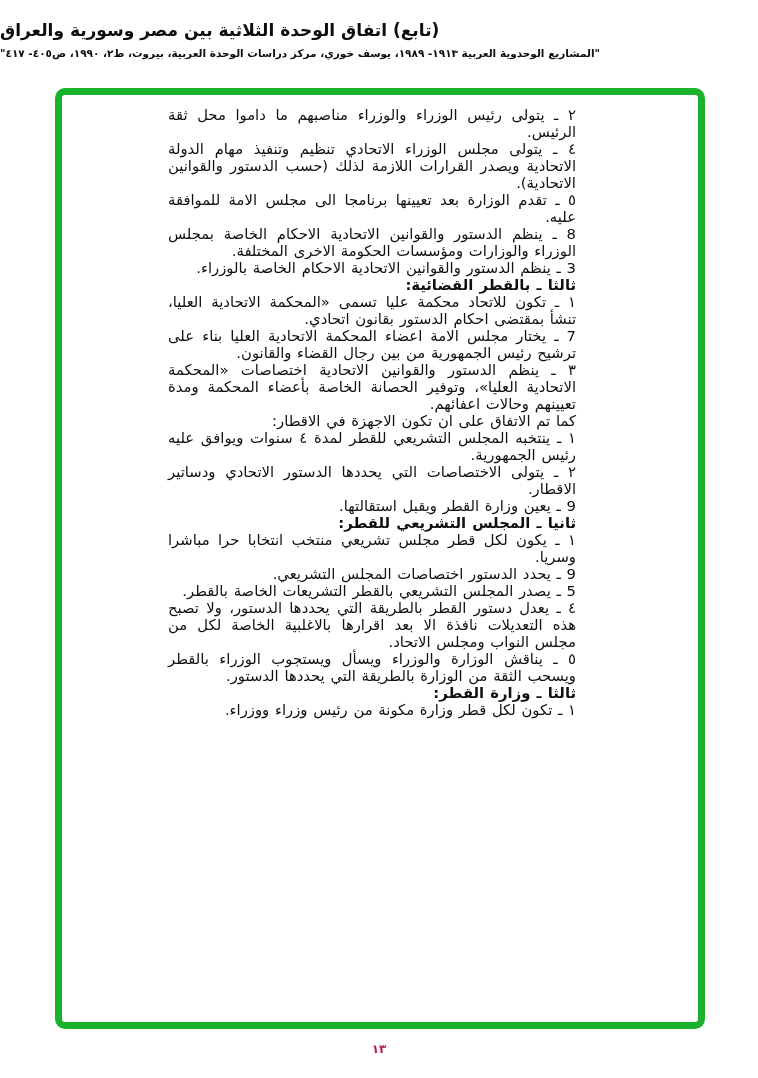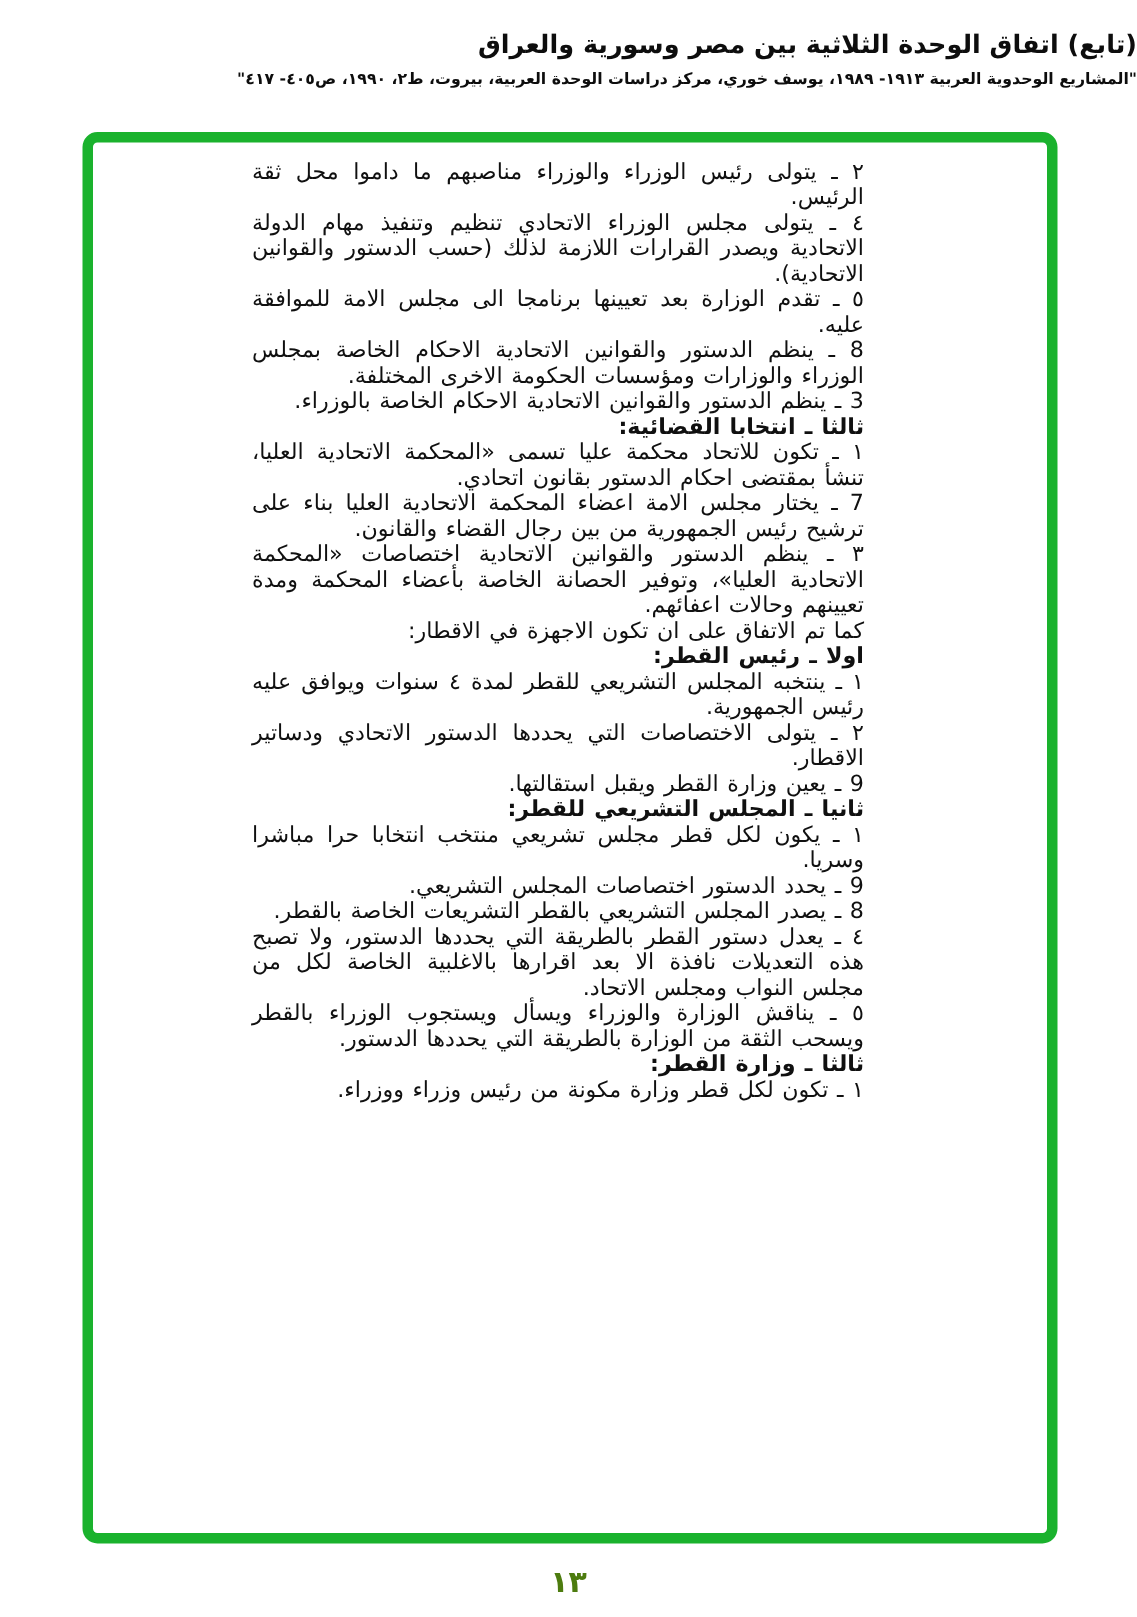--- a/index.html
+++ b/index.html
@@ -13,21 +13,21 @@
     width: 758px;
     height: 1078px;
     background: #ffffff;
     overflow: hidden;
   }
   .header {
     position: absolute;
     top: 20px;
     left: 0;
     right: 0;
-    text-align: right;
+    text-align: left;
     direction: rtl;
     color: #0d0d0d;
   }
   .header-title {
     font-size: 17px;
     font-weight: bold;
     letter-spacing: 0.2px;
   }
   .header-source {
     margin-top: 7px;
@@ -63,23 +63,23 @@
   }
   .para.heading {
     font-weight: bold;
   }
   .footer-page {
     position: absolute;
     top: 1042px;
     left: 0;
     right: 0;
     text-align: center;
-    font-size: 20px;
+    font-size: 12px;
     font-weight: bold;
-    color: #4d7c0f;
+    color: #be185d;
     direction: rtl;
   }
 </style>
 </head>
 <body>
 
 <div class="sheet">
 
   <div class="header">
     <div class="header-title">(تابع) اتفاق الوحدة الثلاثية بين مصر وسورية والعراق</div>
@@ -87,33 +87,32 @@
   </div>
 
   <div class="green-box" style="border-color: rgb(26, 178, 45);"></div>
 
   <div class="text-col">
       <p class="para">٢ ـ يتولى رئيس الوزراء والوزراء مناصبهم ما داموا محل ثقة الرئيس.</p>
       <p class="para">٤ ـ يتولى مجلس الوزراء الاتحادي تنظيم وتنفيذ مهام الدولة الاتحادية ويصدر القرارات اللازمة لذلك (حسب الدستور والقوانين الاتحادية).</p>
       <p class="para">٥ ـ تقدم الوزارة بعد تعيينها برنامجا الى مجلس الامة للموافقة عليه.</p>
       <p class="para">8 ـ ينظم الدستور والقوانين الاتحادية الاحكام الخاصة بمجلس الوزراء والوزارات ومؤسسات الحكومة الاخرى المختلفة.</p>
       <p class="para">3 ـ ينظم الدستور والقوانين الاتحادية الاحكام الخاصة بالوزراء.</p>
-      <p class="para heading">ثالثا ـ انتخابا القضائية:</p>
+      <p class="para heading">ثالثا ـ بالقطر القضائية:</p>
       <p class="para">١ ـ تكون للاتحاد محكمة عليا تسمى «المحكمة الاتحادية العليا، تنشأ بمقتضى احكام الدستور بقانون اتحادي.</p>
       <p class="para">7 ـ يختار مجلس الامة اعضاء المحكمة الاتحادية العليا بناء على ترشيح رئيس الجمهورية من بين رجال القضاء والقانون.</p>
       <p class="para">٣ ـ ينظم الدستور والقوانين الاتحادية اختصاصات «المحكمة الاتحادية العليا»، وتوفير الحصانة الخاصة بأعضاء المحكمة ومدة تعيينهم وحالات اعفائهم.</p>
       <p class="para">كما تم الاتفاق على ان تكون الاجهزة في الاقطار:</p>
-      <p class="para heading">اولا ـ رئيس القطر:</p>
       <p class="para">١ ـ ينتخبه المجلس التشريعي للقطر لمدة ٤ سنوات ويوافق عليه رئيس الجمهورية.</p>
       <p class="para">٢ ـ يتولى الاختصاصات التي يحددها الدستور الاتحادي ودساتير الاقطار.</p>
       <p class="para">9 ـ يعين وزارة القطر ويقبل استقالتها.</p>
       <p class="para heading">ثانيا ـ المجلس التشريعي للقطر:</p>
       <p class="para">١ ـ يكون لكل قطر مجلس تشريعي منتخب انتخابا حرا مباشرا وسريا.</p>
       <p class="para">9 ـ يحدد الدستور اختصاصات المجلس التشريعي.</p>
-      <p class="para">8 ـ يصدر المجلس التشريعي بالقطر التشريعات الخاصة بالقطر.</p>
+      <p class="para">5 ـ يصدر المجلس التشريعي بالقطر التشريعات الخاصة بالقطر.</p>
       <p class="para">٤ ـ يعدل دستور القطر بالطريقة التي يحددها الدستور، ولا تصبح هذه التعديلات نافذة الا بعد اقرارها بالاغلبية الخاصة لكل من مجلس النواب ومجلس الاتحاد.</p>
       <p class="para">٥ ـ يناقش الوزارة والوزراء ويسأل ويستجوب الوزراء بالقطر ويسحب الثقة من الوزارة بالطريقة التي يحددها الدستور.</p>
       <p class="para heading">ثالثا ـ وزارة القطر:</p>
       <p class="para">١ ـ تكون لكل قطر وزارة مكونة من رئيس وزراء ووزراء.</p>
     </div>
 
   <div class="footer-page">١٣</div>
 
 </div>
 

